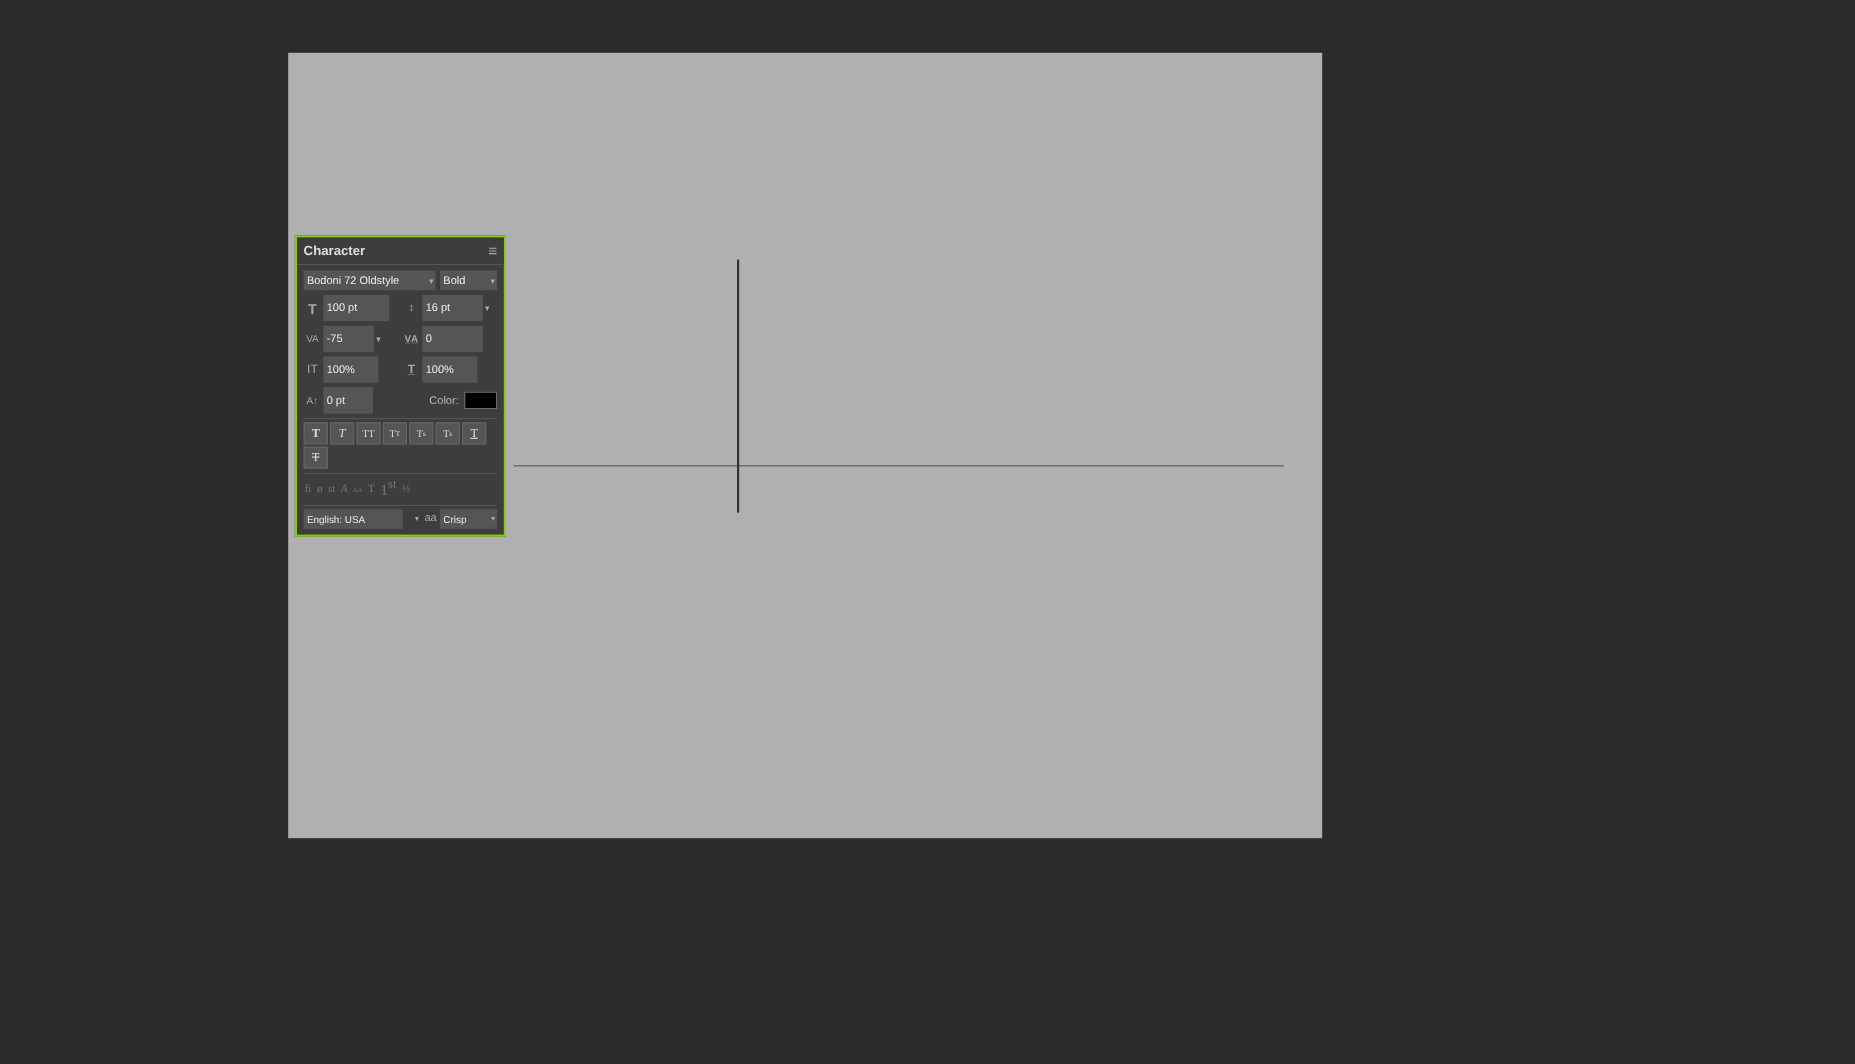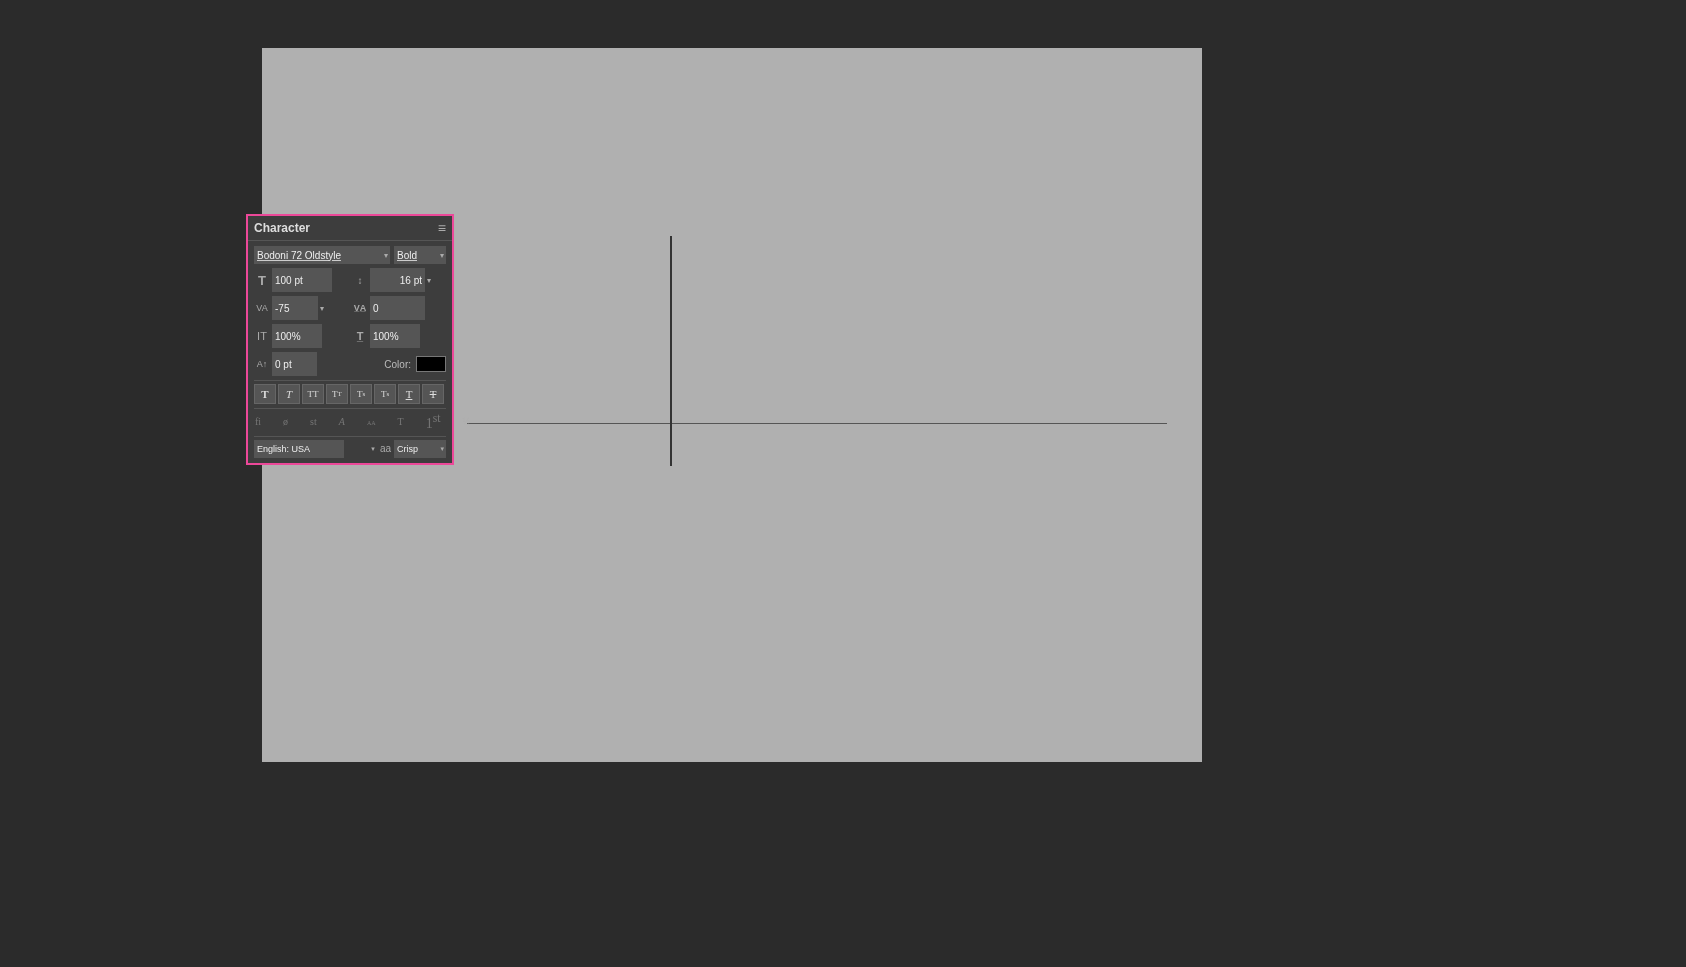--- a/index.html
+++ b/index.html
@@ -45,25 +45,25 @@
       left: 205px;
       top: 375px;
       width: 700px;
       height: 1px;
       background: #555;
     }
 
     
     .char-panel {
       position: absolute;
-      left: 246px;
+      left: 268px;
       top: 214px;
-      width: 208px;
+      width: 192px;
       background: #3d3d3d;
-      border: 2px solid #ec4899;
+      border: 2px solid #84cc16;
       font-size: 11px;
       color: #ccc;
     }
     .panel-header {
       display: flex;
       align-items: center;
       justify-content: space-between;
       background: #3d3d3d;
       padding: 4px 6px;
       border-bottom: 1px solid #555;
@@ -117,21 +117,20 @@
       height: 18px;
       padding: 0 3px;
       flex: 1;
       outline: none;
       appearance: none;
     }
     .select-wrapper {
       position: relative;
       display: inline-flex;
       align-items: center;
-      text-decoration: underline;
     }
     .select-wrapper::after {
       content: '▾';
       position: absolute;
       right: 2px;
       color: #aaa;
       font-size: 8px;
       pointer-events: none;
     }
     .color-label {
@@ -163,21 +162,21 @@
       height: 20px;
       cursor: pointer;
       display: flex;
       align-items: center;
       justify-content: center;
       font-family: 'Georgia', serif;
     }
     .ot-buttons {
       display: flex;
       align-items: center;
-      gap: 20px;
+      gap: 3px;
       margin-bottom: 4px;
       opacity: 0.5;
     }
     .ot-btn {
       background: transparent;
       border: none;
       color: #aaa;
       font-size: 10px;
       cursor: pointer;
       font-family: 'Georgia', serif;
@@ -282,21 +281,21 @@
         </div>
       </div>
 
       <div class="panel-row">
         <div class="field-group">
           <span class="field-icon" style="font-size:13px;font-weight:bold;color:#aaa;">T</span>
           <input class="field-input" value="100 pt" style="width: 60px;">
         </div>
         <div class="field-group">
           <span class="field-icon" style="font-size:10px;color:#aaa;">↕</span>
-          <input class="field-input" value="16 pt" style="width: 55px; text-align: right;">
+          <input class="field-input" value="16 pt" style="width: 55px;">
           <span style="color:#aaa;font-size:8px;">▾</span>
         </div>
       </div>
 
       <div class="panel-row">
         <div class="field-group">
           <span class="field-icon" style="font-size:9px;color:#aaa;">VA</span>
           <input class="field-input" value="-75" style="width: 46px;">
           <span style="color:#aaa;font-size:8px;">▾</span>
         </div>

